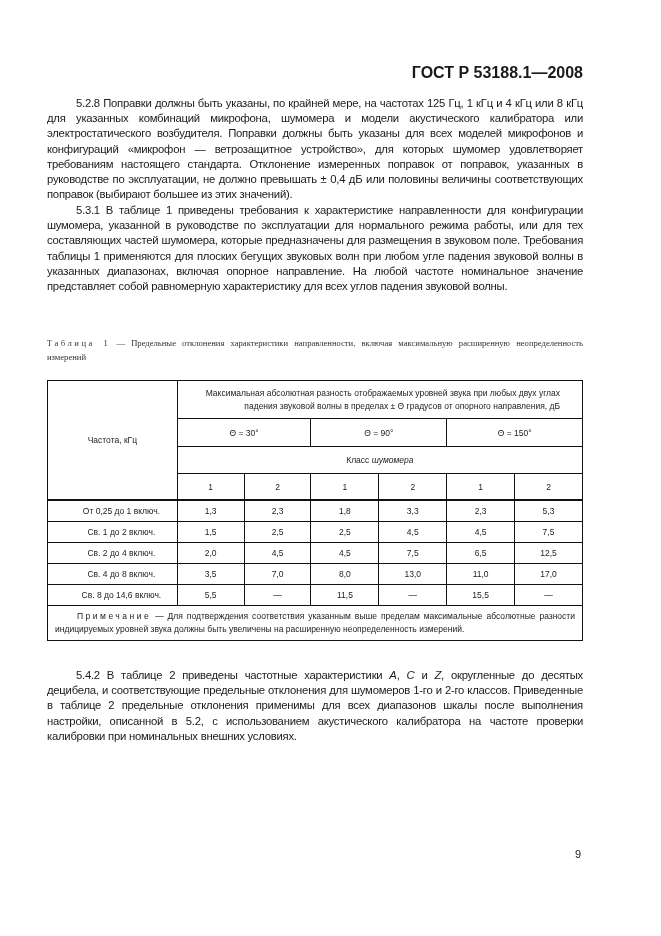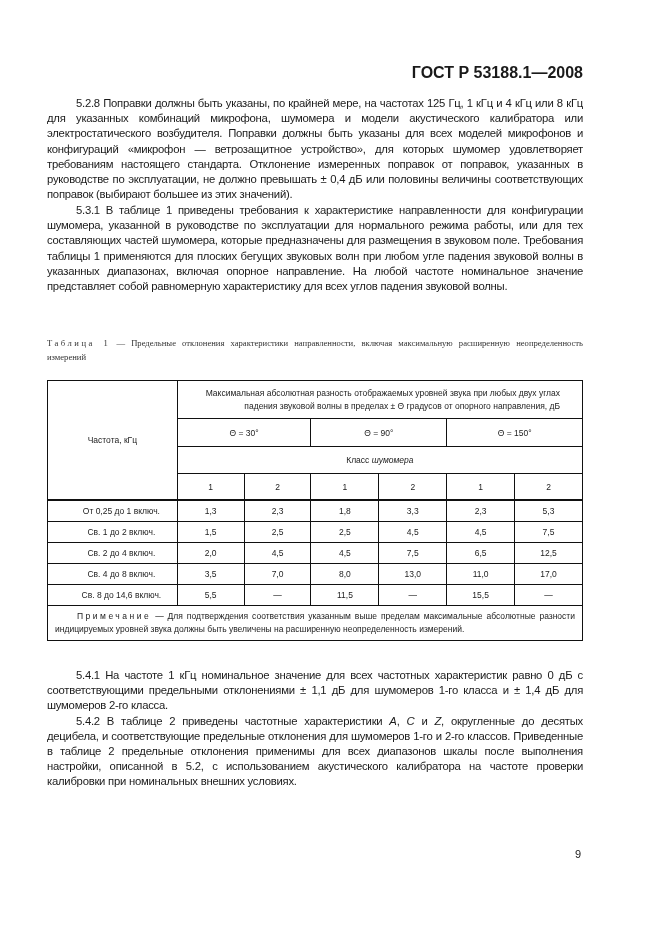--- a/index.html
+++ b/index.html
@@ -124,17 +124,16 @@
     <td>15,5</td>
     <td>—</td>
   </tr>
   <tr>
     <td colspan="7" class="note outer-l"><span style="display:inline-block;width:22px"></span><span class="nlabel">Примечание</span><span> — Для подтверждения соответствия указанным выше пределам максимальные абсолютные разности индицируемых уровней звука должны быть увеличены на расширенную неопределенность измерений.</span></td>
   </tr>
 </tbody>
   </table>
 
 <div class="body-text" id="sec-54">
-  <p>5.4.1  На частоте 1 кГц номинальное значение для всех частотных характеристик равно 0 дБ с соответствующими предельными отклонениями ± 1,1 дБ для шумомеров 1-го класса и ± 1,4 дБ для шумомеров 2-го класса.</p>
   <p><span>5.4.2  В таблице 2 приведены частотные характеристики </span><span class="italic">A</span><span>, </span><span class="italic">C</span><span> и </span><span class="italic">Z</span><span>, округленные до десятых децибела, и соответствующие предельные отклонения для шумомеров 1-го и 2-го классов. Приведенные в таблице 2 предельные отклонения применимы для всех диапазонов шкалы после выполнения настройки, описанной в 5.2, с использованием акустического калибратора на частоте проверки калибровки при номинальных внешних условиях.</span></p>
 </div>
 
 <div class="page-num">9</div>
 
 </body></html>

